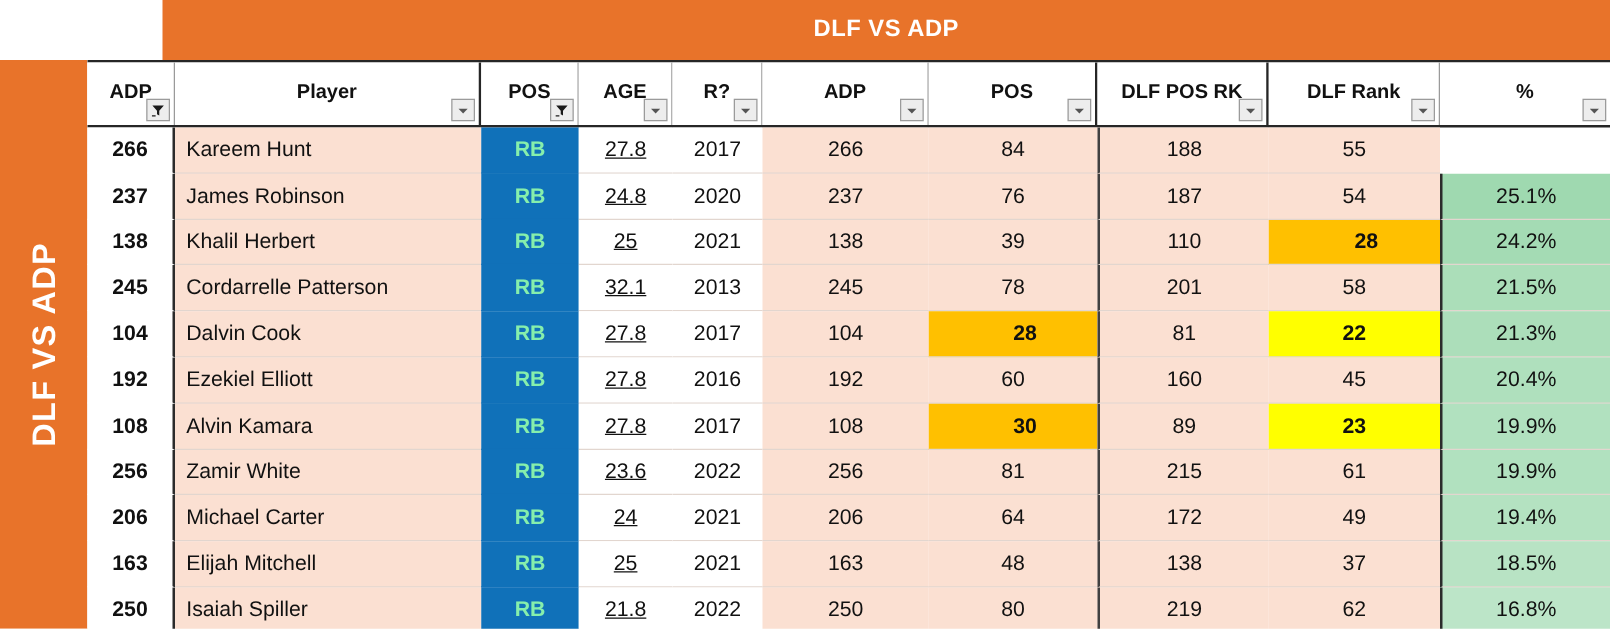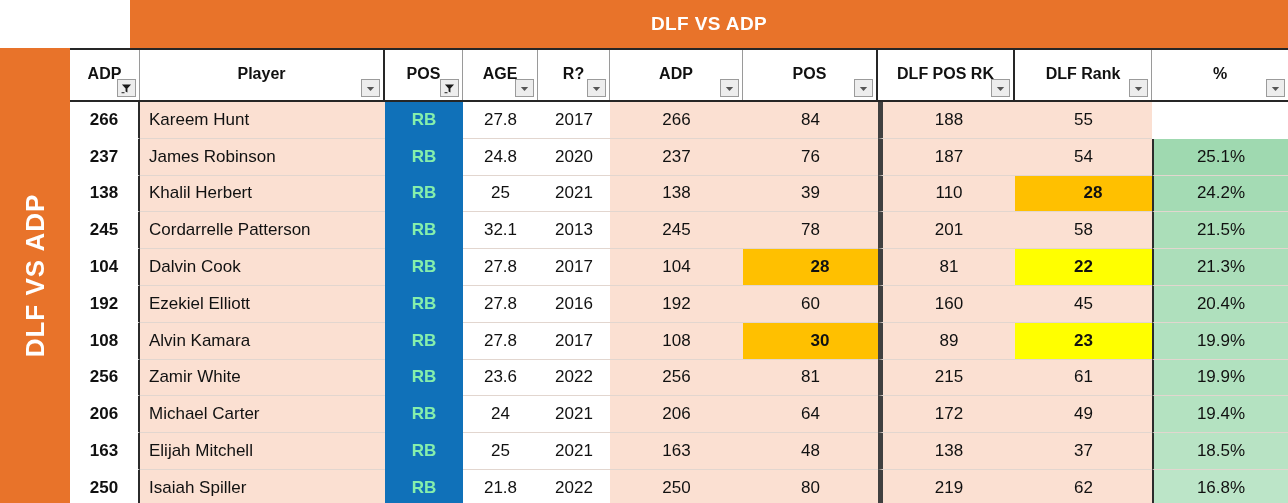--- a/index.html
+++ b/index.html
@@ -69,25 +69,25 @@
     overflow:hidden;white-space:nowrap;
   }
   .c-center{justify-content:center;}
   .c-left{justify-content:flex-start;padding-left:9px;}
 
   .col-adp   {width:70px; background:#ffffff;font-weight:bold;font-size:17px;
               border-right:2px solid #2b2b2b;border-bottom:1px solid #ffffff;}
   .col-player{width:245px;background:#FBE0D2;}
   .col-pos   {width:78px; background:#1071B9;color:#86efac;font-weight:bold;
               border-bottom:1px solid #1071B9;}
-  .col-age   {width:75px; background:#ffffff;}
+  .col-age   {width:75px; background:#ffffff;text-decoration:underline;}
   .col-r     {width:72px; background:#ffffff;}
   .col-adp2  {width:133px;background:#FBE0D2;}
   .col-pos2  {width:135px;background:#FBE0D2;}
-  .col-dlfr  {width:137px;background:#FBE0D2;border-left:5px solid #404040;}
+  .col-dlfr  {width:137px;background:#FBE0D2;border-left:2px solid #404040;}
   .col-dlfp  {width:137px;background:#FBE0D2;}
   .col-pct   {width:136px;border-left:2px solid #2b2b2b;font-size:17px;}
 
   .hl-orange{background:#FFC000 !important;font-weight:bold;padding-left:19px;}
   .hl-yellow{background:#FFFF00 !important;font-weight:bold;}
 
   
   .h-adp{width:70px;}
   .h-player{width:245px;}
   .h-pos{width:78px;}

